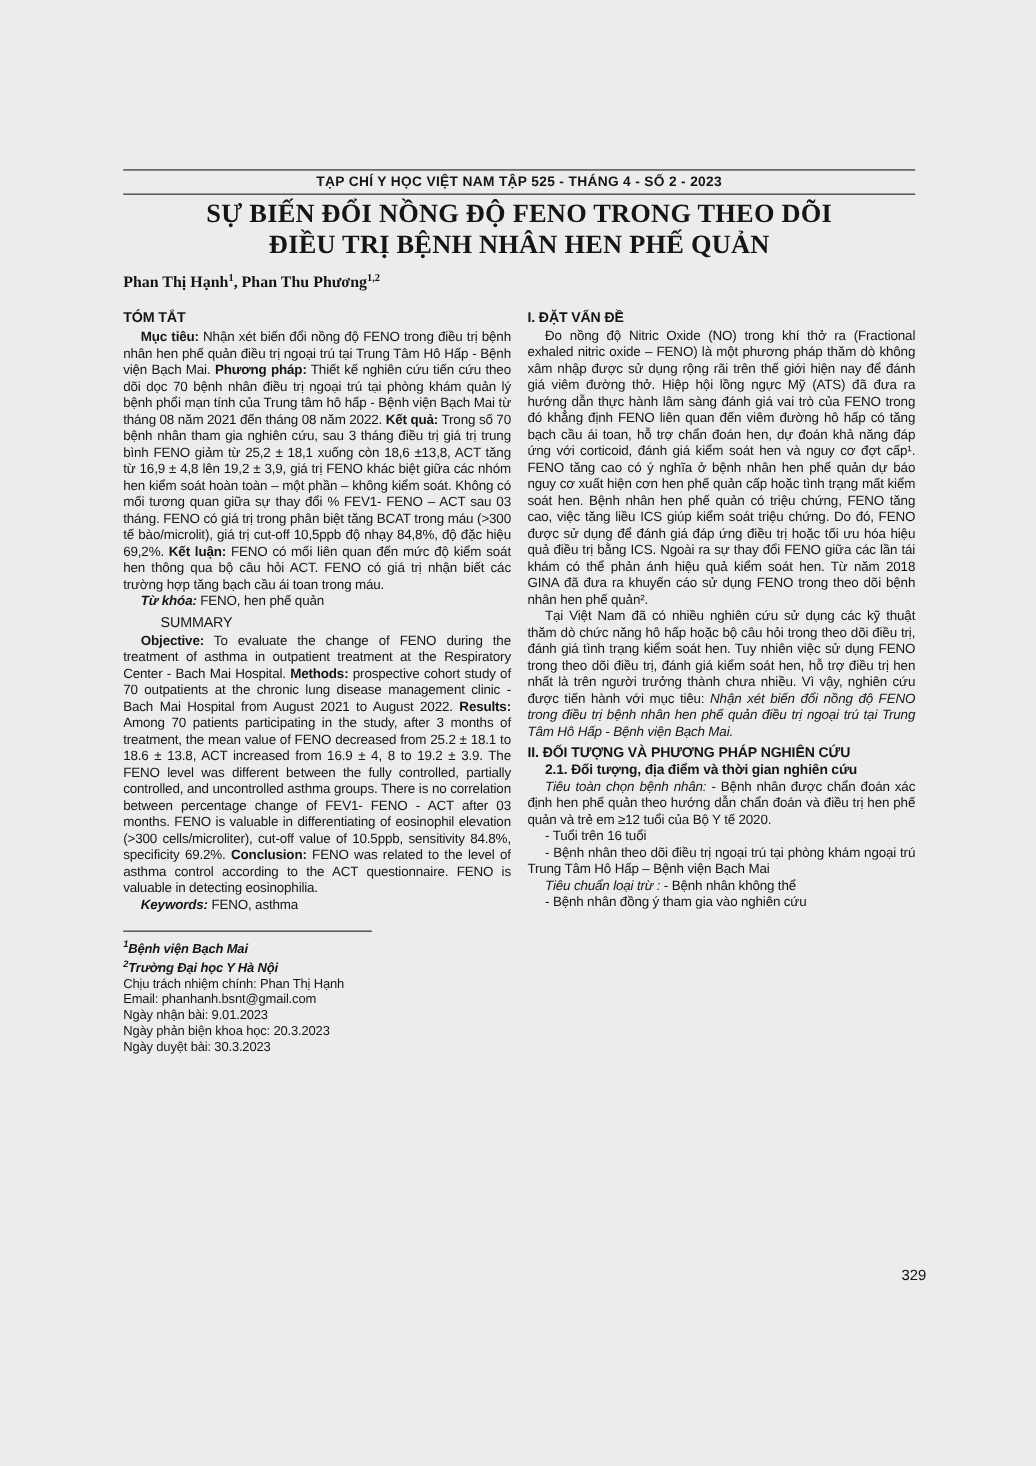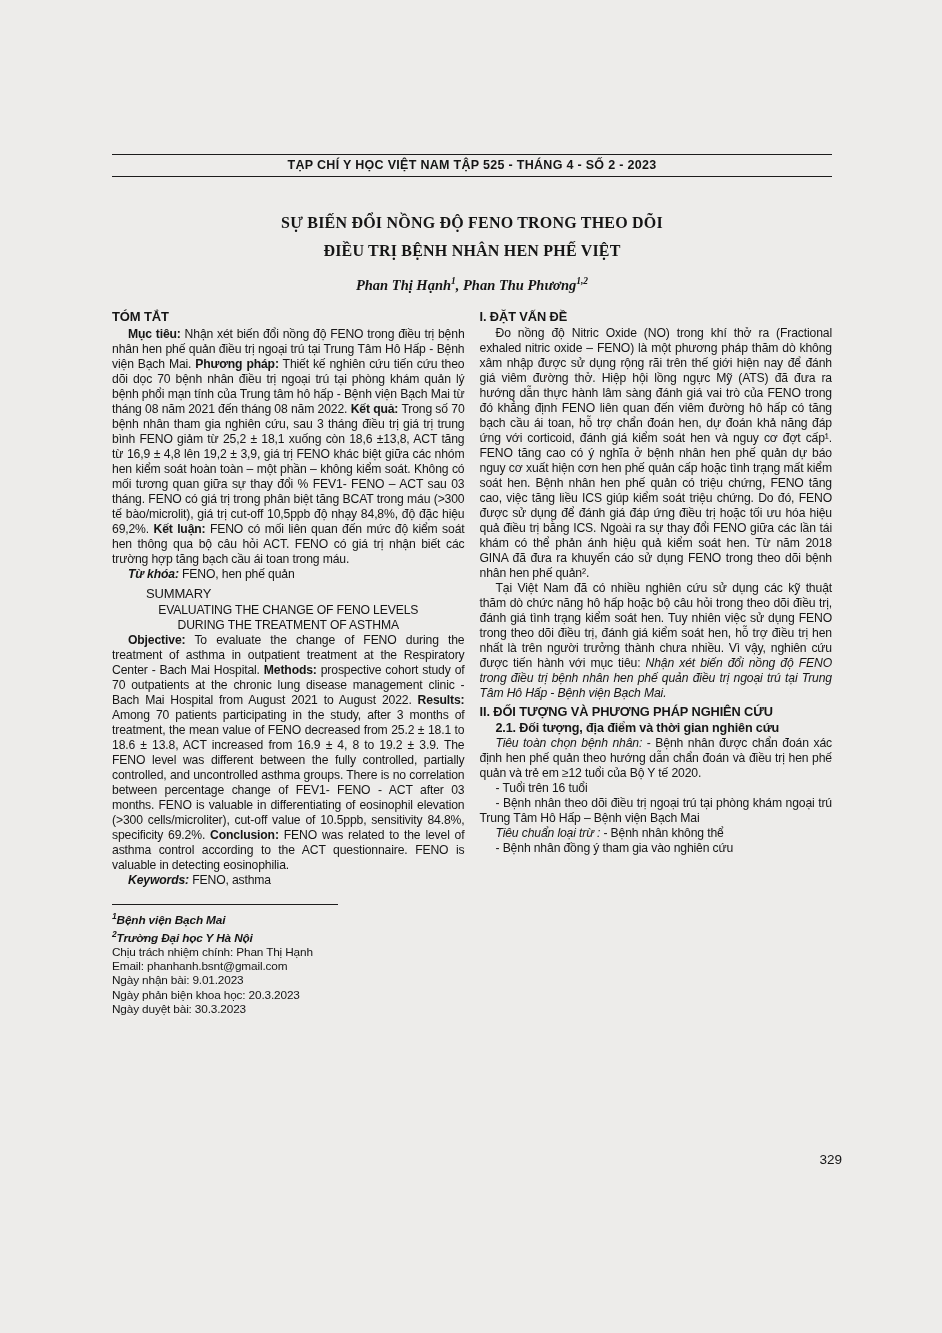--- a/index.html
+++ b/index.html
@@ -16,31 +16,31 @@
   .journal-header {
     border-top: 1.5px solid #1c1c1c;
     border-bottom: 1.5px solid #1c1c1c;
     text-align: center;
     padding: 3px 0 4px;
     margin-top: 48px;
   }
   .journal-header-text { font-size: 12.5px; font-weight: bold; letter-spacing: 0.3px; }
 
   .article-title {
-    margin: 32px 0 0;
+    margin: 4px 0 0;
     text-align: center;
     font-family: "Liberation Serif", serif;
-    font-size: 16px; font-weight: bold;
+    font-size: 24px; font-weight: bold;
     line-height: 28px; letter-spacing: 0.2px;
   }
   .authors-line {
     margin-top: 11px;
-    text-align: center;
+    text-align: left;
     font-family: "Liberation Serif", serif;
-    font-weight: bold; font-size: 14.5px; font-style: italic;
+    font-weight: bold; font-size: 14.5px;
   }
   .authors-line sup { font-size: 9.5px; }
 
   .columns { display: flex; gap: 15px; margin-top: 15px; }
   .col {
     width: 352.5px;
     font-size: 12.2px; line-height: 15px;
     text-align: justify; letter-spacing: -0.15px;
   }
   .col p { margin: 0; text-indent: 16px; }
@@ -68,36 +68,35 @@
 </head>
 <body>
 
 <div class="page">
   <div class="content">
 
     <header class="journal-header">
       <div class="journal-header-text">TẠP CHÍ Y HỌC VIỆT NAM TẬP 525 - THÁNG 4 - SỐ 2 - 2023</div>
     </header>
 
-    <h1 class="article-title"><span>SỰ BIẾN ĐỔI NỒNG ĐỘ FENO TRONG THEO DÕI</span><br><span>ĐIỀU TRỊ BỆNH NHÂN HEN PHẾ VIỆT</span></h1>
+    <h1 class="article-title"><span>SỰ BIẾN ĐỔI NỒNG ĐỘ FENO TRONG THEO DÕI</span><br><span>ĐIỀU TRỊ BỆNH NHÂN HEN PHẾ QUẢN</span></h1>
 
     <div class="authors-line"><span>Phan Thị Hạnh</span><sup>1</sup><span>, </span><span>Phan Thu Phương</span><sup>1,2</sup></div>
 
     <div class="columns">
 
       <section class="col">
         <h2 class="abs-heading">TÓM TẮT</h2>
 
         <p><b class="seg-label">Mục tiêu:</b><span> Nhận xét biến đổi nồng độ FENO trong điều trị bệnh nhân hen phế quản điều trị ngoại trú tại Trung Tâm Hô Hấp - Bệnh viện Bạch Mai. </span><b class="seg-label">Phương pháp:</b><span> Thiết kế nghiên cứu tiến cứu theo dõi dọc 70 bệnh nhân điều trị ngoại trú tại phòng khám quản lý bệnh phổi mạn tính của Trung tâm hô hấp - Bệnh viện Bạch Mai từ tháng 08 năm 2021 đến tháng 08 năm 2022. </span><b class="seg-label">Kết quả:</b><span> Trong số 70 bệnh nhân tham gia nghiên cứu, sau 3 tháng điều trị giá trị trung bình FENO giảm từ 25,2 ± 18,1 xuống còn 18,6 ±13,8, ACT tăng từ 16,9 ± 4,8 lên 19,2 ± 3,9, giá trị FENO khác biệt giữa các nhóm hen kiểm soát hoàn toàn – một phần – không kiểm soát. Không có mối tương quan giữa sự thay đổi % FEV1- FENO – ACT sau 03 tháng. FENO có giá trị trong phân biệt tăng BCAT trong máu (&gt;300 tế bào/microlit), giá trị cut-off 10,5ppb độ nhạy 84,8%, độ đặc hiệu 69,2%. </span><b class="seg-label">Kết luận:</b><span> FENO có mối liên quan đến mức độ kiểm soát hen thông qua bộ câu hỏi ACT. FENO có giá trị nhận biết các trường hợp tăng bạch cầu ái toan trong máu.</span></p>
 
         <p><span class="kw-label">Từ khóa: </span><span>FENO, hen phế quản</span></p>
 
         <h2 class="summary-heading">SUMMARY</h2>
 
-        <p class="summary-title"><span>EVALUATING THE CHANGE OF FENO LEVELS</span><br><span>DURING THE TREATMENT OF ASTHMA</span></p>
 
         <p><b class="seg-label">Objective:</b><span> To evaluate the change of FENO during the treatment of asthma in outpatient treatment at the Respiratory Center - Bach Mai Hospital. </span><b class="seg-label">Methods:</b><span> prospective cohort study of 70 outpatients at the chronic lung disease management clinic - Bach Mai Hospital from August 2021 to August 2022. </span><b class="seg-label">Results:</b><span> Among 70 patients participating in the study, after 3 months of treatment, the mean value of FENO decreased from 25.2 ± 18.1 to 18.6 ± 13.8, ACT increased from 16.9 ± 4, 8 to 19.2 ± 3.9. The FENO level was different between the fully controlled, partially controlled, and uncontrolled asthma groups. There is no correlation between percentage change of FEV1- FENO - ACT after 03 months. FENO is valuable in differentiating of eosinophil elevation (&gt;300 cells/microliter), cut-off value of 10.5ppb, sensitivity 84.8%, specificity 69.2%. </span><b class="seg-label">Conclusion:</b><span> FENO was related to the level of asthma control according to the ACT questionnaire. FENO is valuable in detecting eosinophilia.</span></p>
 
         <p><span class="kw-label">Keywords: </span><span>FENO, asthma</span></p>
 
         <div class="footnote-block">
           <div class="footnote-rule"></div>
           <p class="footnote-affil"><sup>1</sup><span>Bệnh viện Bạch Mai</span></p>
           <p class="footnote-affil"><sup>2</sup><span>Trường Đại học Y Hà Nội</span></p>
           <p>Chịu trách nhiệm chính: Phan Thị Hạnh</p>

